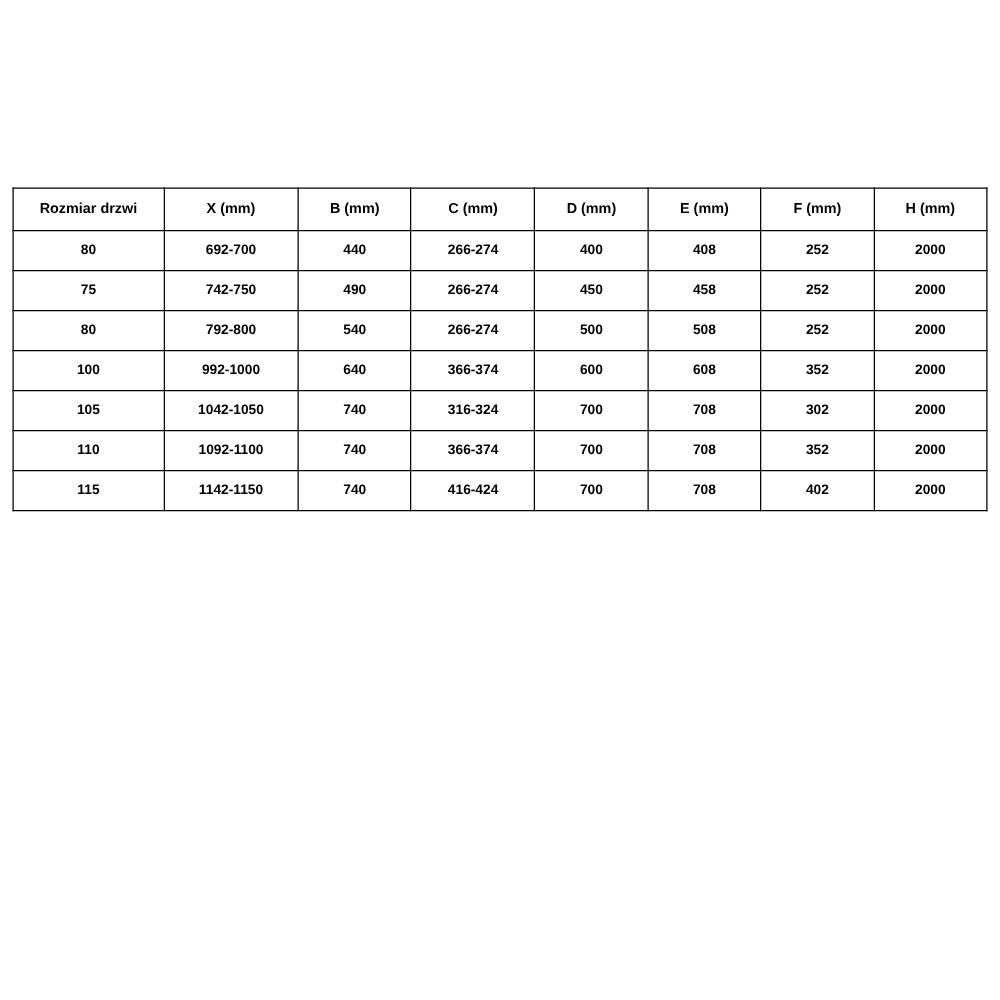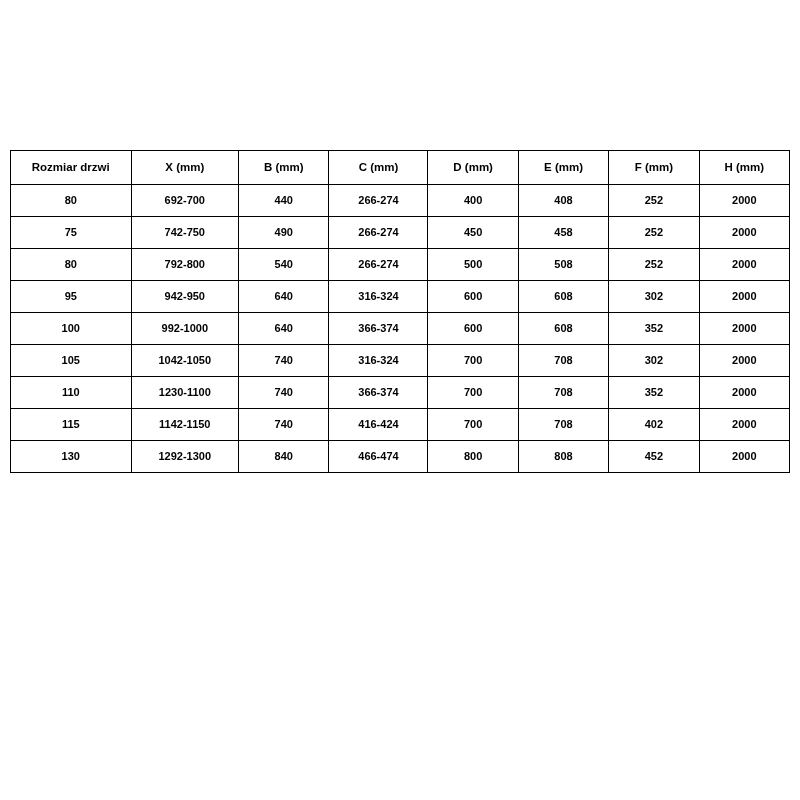--- a/index.html
+++ b/index.html
@@ -103,30 +103,20 @@
           <td>80</td>
           <td>792-800</td>
           <td>540</td>
           <td>266-274</td>
           <td>500</td>
           <td>508</td>
           <td>252</td>
           <td>2000</td>
         </tr>
         <tr>
-          <td>95</td>
-          <td>942-950</td>
-          <td>640</td>
-          <td>316-324</td>
-          <td>600</td>
-          <td>608</td>
-          <td>302</td>
-          <td>2000</td>
-        </tr>
-        <tr>
           <td>100</td>
           <td>992-1000</td>
           <td>640</td>
           <td>366-374</td>
           <td>600</td>
           <td>608</td>
           <td>352</td>
           <td>2000</td>
         </tr>
         <tr>
@@ -134,43 +124,33 @@
           <td>1042-1050</td>
           <td>740</td>
           <td>316-324</td>
           <td>700</td>
           <td>708</td>
           <td>302</td>
           <td>2000</td>
         </tr>
         <tr>
           <td>110</td>
-          <td>1230-1100</td>
+          <td>1092-1100</td>
           <td>740</td>
           <td>366-374</td>
           <td>700</td>
           <td>708</td>
           <td>352</td>
           <td>2000</td>
         </tr>
         <tr>
           <td>115</td>
           <td>1142-1150</td>
           <td>740</td>
           <td>416-424</td>
           <td>700</td>
           <td>708</td>
           <td>402</td>
           <td>2000</td>
         </tr>
-        <tr>
-          <td>130</td>
-          <td>1292-1300</td>
-          <td>840</td>
-          <td>466-474</td>
-          <td>800</td>
-          <td>808</td>
-          <td>452</td>
-          <td>2000</td>
-        </tr>
       </tbody>
   </table>
 </div>
 
 </body></html>

